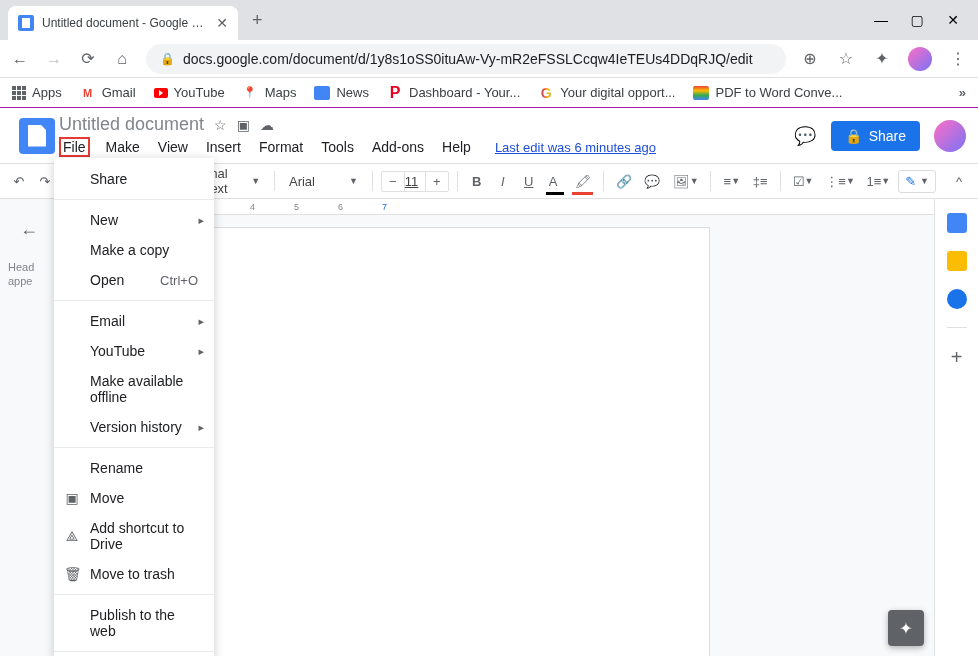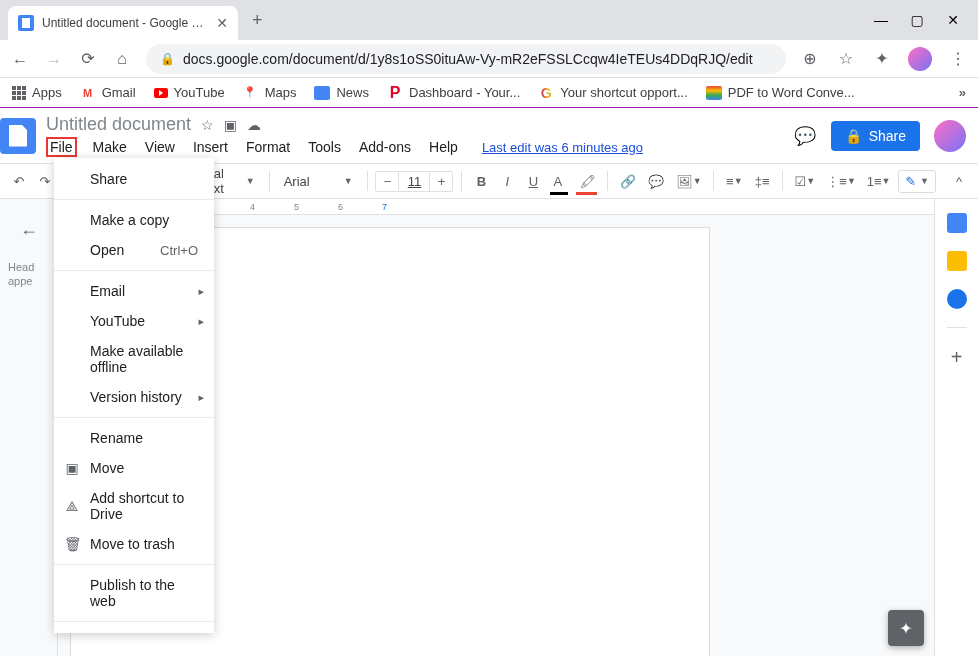--- a/index.html
+++ b/index.html
@@ -34,21 +34,21 @@
 .yt::after { content:""; position:absolute; left:5px; top:2px; border-left:4px solid #fff; border-top:3px solid transparent; border-bottom:3px solid transparent; }
 .gnews { width:16px; height:14px; background:#4285f4; border-radius:2px; }
 .pin-icon { color:#e60023; font-weight:bold; font-size:16px; }
 .g-multi { font-weight:bold; font-size:14px; background: linear-gradient(90deg,#4285f4,#ea4335,#fbbc05,#34a853); -webkit-background-clip:text; color:transparent; }
 .pdf-icon { width:16px; height:14px; background: linear-gradient(#ea4335,#fbbc05,#34a853,#4285f4); border-radius:2px; }
 .maps-pin { color:#ea4335; }
 .bm-more { margin-left:auto; font-weight:bold; color:#5f6368; cursor:pointer; }
 
 
 .docs-area { position: relative; height: calc(656px - 40px - 38px - 30px); display: flex; flex-direction: column; }
-.docs-header { display: flex; align-items: center; padding: 6px 12px 0 0; gap: 10px; }
+.docs-header { display: flex; align-items: center; padding: 6px 12px 0 19px; gap: 4px; }
 .docs-logo { width: 36px; height: 36px; background: #4285f4; border-radius: 4px; display:flex; align-items:center; justify-content:center; }
 .docs-logo::after { content:""; width:18px; height:22px; background:#fff; clip-path: polygon(0 0, 70% 0, 100% 25%, 100% 100%, 0 100%); }
 .doc-title-row { display: flex; align-items: center; gap: 10px; }
 .doc-title { font-size: 18px; color: #80868b; }
 .doc-title-icons { display:flex; gap:10px; color:#5f6368; font-size:14px; }
 .menubar { display: flex; gap: 14px; font-size: 14px; color: #202124; margin-top: 2px; align-items:center; }
 .menu-item { cursor: pointer; padding: 2px 2px; }
 .menu-item.highlighted { border: 2px solid #e53935; padding: 0 2px; }
 .last-edit { color: #1d4ed8; text-decoration: underline; font-size: 13px; margin-left: 8px; }
 .header-right { margin-left: auto; display: flex; align-items: center; gap: 14px; }
@@ -57,21 +57,21 @@
 .avatar-large { width:32px; height:32px; border-radius:50%; background: linear-gradient(135deg,#ff6ec4,#7873f5); }
 
 
 .docs-toolbar { height: 36px; border-top: 1px solid #e0e0e0; border-bottom: 1px solid #e0e0e0; margin-top: 6px; display: flex; align-items: center; padding: 0 8px; gap: 4px; font-size: 13px; color: #444; background:#fff; }
 .tb-btn { padding: 4px 5px; cursor:pointer; color:#5f6368; display:inline-flex; align-items:center; justify-content:center; min-width:22px; }
 .tb-sep { width:1px; height:20px; background:#e0e0e0; margin:0 4px; }
 .tb-select { display:flex; align-items:center; gap:4px; padding:2px 6px; cursor:pointer; }
 .tb-drop { font-size:9px; color:#5f6368; }
 .font-size-box { display:flex; align-items:center; border:1px solid #e0e0e0; border-radius:2px; }
 .font-size-box .tb-btn { padding:2px 6px; }
-.font-size-val { width:32px; text-align:center; border-left:1px solid #e0e0e0; border-right:1px solid #e0e0e0; padding:2px 0;text-decoration:underline; }
+.font-size-val { width:22px; border-left:1px solid #e0e0e0; border-right:1px solid #e0e0e0; padding:2px 0;text-decoration:underline; }
 .pen-box { border:1px solid #dadce0; border-radius:3px; padding:3px 6px; display:flex; align-items:center; gap:4px; margin-left:auto; }
 .pen-blue { color:#1a73e8; }
 .chev-up { color:#5f6368; }
 
 
 .content-row { flex:1; display:flex; overflow:hidden; position:relative; }
 .outline-panel { width: 58px; border-right: 1px solid #e0e0e0; background:#f8f9fa; padding-top: 20px; }
 .outline-back { margin-left: 20px; color:#5f6368; font-size:18px; }
 .outline-text { font-size:11px; color:#80868b; margin: 20px 8px 0 8px; line-height:1.3; }
 .editor { flex:1; background:#f8f9fa; position:relative; overflow:hidden; }
@@ -166,21 +166,21 @@
   <div class="bm-item">
     <span class="gnews"></span>
     <span>News</span>
   </div>
   <div class="bm-item">
     <span class="bm-icon pin-icon">P</span>
     <span>Dashboard - Your...</span>
   </div>
   <div class="bm-item">
     <span class="bm-icon g-multi">G</span>
-    <span>Your shortcut opport...</span>
+    <span>Your digital opport...</span>
   </div>
   <div class="bm-item">
     <span class="pdf-icon"></span>
     <span>PDF to Word Conve...</span>
   </div>
   <span class="bm-more">»</span>
 </div>
 
 <div class="docs-area">
   <div class="docs-header">
@@ -296,20 +296,23 @@
   </div>
 
   <div class="explore-btn">✦</div>
 </div>
 
 <div class="dropdown">
   <div class="dd-item">
       <span>Share</span>
     </div>
   <div class="dd-sep"></div>
+  <div class="dd-item dd-sub">
+      <span>New</span>
+    </div>
   <div class="dd-item">
       <span>Make a copy</span>
     </div>
   <div class="dd-item">
       <span>Open</span>
       <span class="dd-shortcut">Ctrl+O</span>
     </div>
   <div class="dd-sep"></div>
   <div class="dd-item dd-sub">
       <span>Email</span>

